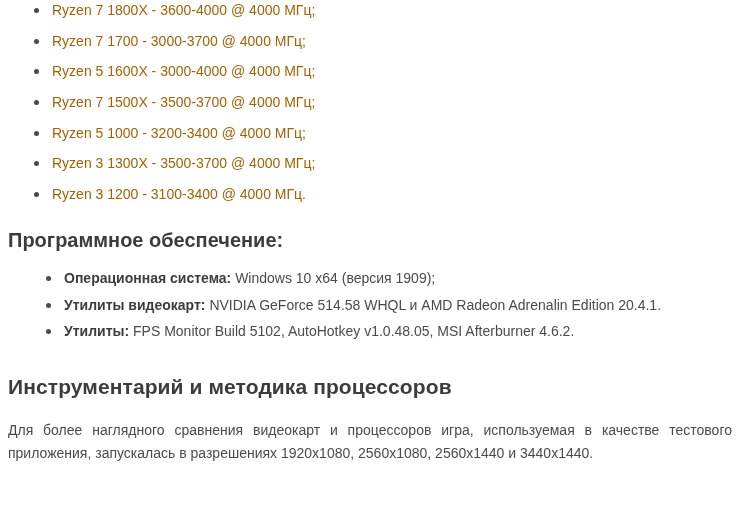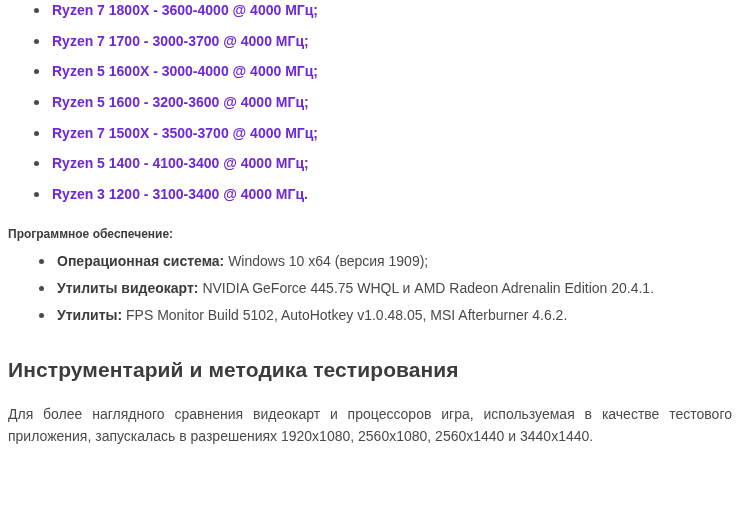--- a/index.html
+++ b/index.html
@@ -24,42 +24,41 @@
   ul.cpu-list {
     list-style: none;
     margin: 0;
     padding: 0 0 0 22px;
   }
   ul.cpu-list li {
     position: relative;
     padding: 0 0 0 22px;
     margin: 0 0 9px 0;
     font-size: 14px;
-    color: #6d28d9;
-    font-weight: bold;
+    color: #a16207;
   }
   ul.cpu-list li::before {
     content: "";
     position: absolute;
     left: 4px;
     top: 8px;
     width: 5px;
     height: 5px;
     background: #4a4a4a;
     border-radius: 50%;
   }
   .section-label {
     font-weight: bold;
     color: #3c3c3c;
     margin: 19px 0 8px 0;
-    font-size: 12px;
+    font-size: 20px;
   }
   ul.sw-list {
     list-style: none;
-    margin: 5px;
+    margin: 12px;
     padding: 0 0 0 22px;
   }
   ul.sw-list li {
     position: relative;
     padding: 0 0 0 22px;
     margin: 0 0 5px 0;
     font-size: 14px;
     color: #4a4a4a;
   }
   ul.sw-list li::before {
@@ -92,31 +91,31 @@
 </style>
 </head>
 <body>
 
 <div class="page">
 
   <ul class="cpu-list">
     <li>Ryzen 7 1800X - 3600-4000 @ 4000 МГц;</li>
     <li>Ryzen 7 1700 - 3000-3700 @ 4000 МГц;</li>
     <li>Ryzen 5 1600X - 3000-4000 @ 4000 МГц;</li>
-    <li>Ryzen 5 1600 - 3200-3600 @ 4000 МГц;</li>
     <li>Ryzen 7 1500X - 3500-3700 @ 4000 МГц;</li>
-    <li>Ryzen 5 1400 - 4100-3400 @ 4000 МГц;</li>
+    <li>Ryzen 5 1000 - 3200-3400 @ 4000 МГц;</li>
+    <li>Ryzen 3 1300X - 3500-3700 @ 4000 МГц;</li>
     <li>Ryzen 3 1200 - 3100-3400 @ 4000 МГц.</li>
   </ul>
 
   <div class="section-label">Программное обеспечение:</div>
 
   <ul class="sw-list">
     <li><b>Операционная система:</b><span> Windows 10 x64 (версия 1909);</span></li>
-    <li><b>Утилиты видеокарт:</b><span> NVIDIA GeForce 445.75 WHQL и AMD Radeon Adrenalin Edition 20.4.1.</span></li>
+    <li><b>Утилиты видеокарт:</b><span> NVIDIA GeForce 514.58 WHQL и AMD Radeon Adrenalin Edition 20.4.1.</span></li>
     <li><b>Утилиты:</b><span> FPS Monitor Build 5102, AutoHotkey v1.0.48.05, MSI Afterburner 4.6.2.</span></li>
   </ul>
 
-  <h2 class="heading">Инструментарий и методика тестирования</h2>
+  <h2 class="heading">Инструментарий и методика процессоров</h2>
 
   <p class="para">Для более наглядного сравнения видеокарт и процессоров игра, используемая в качестве тестового приложения, запускалась в разрешениях 1920x1080, 2560x1080, 2560x1440 и 3440x1440.</p>
 
 </div>
 
 </body></html>

